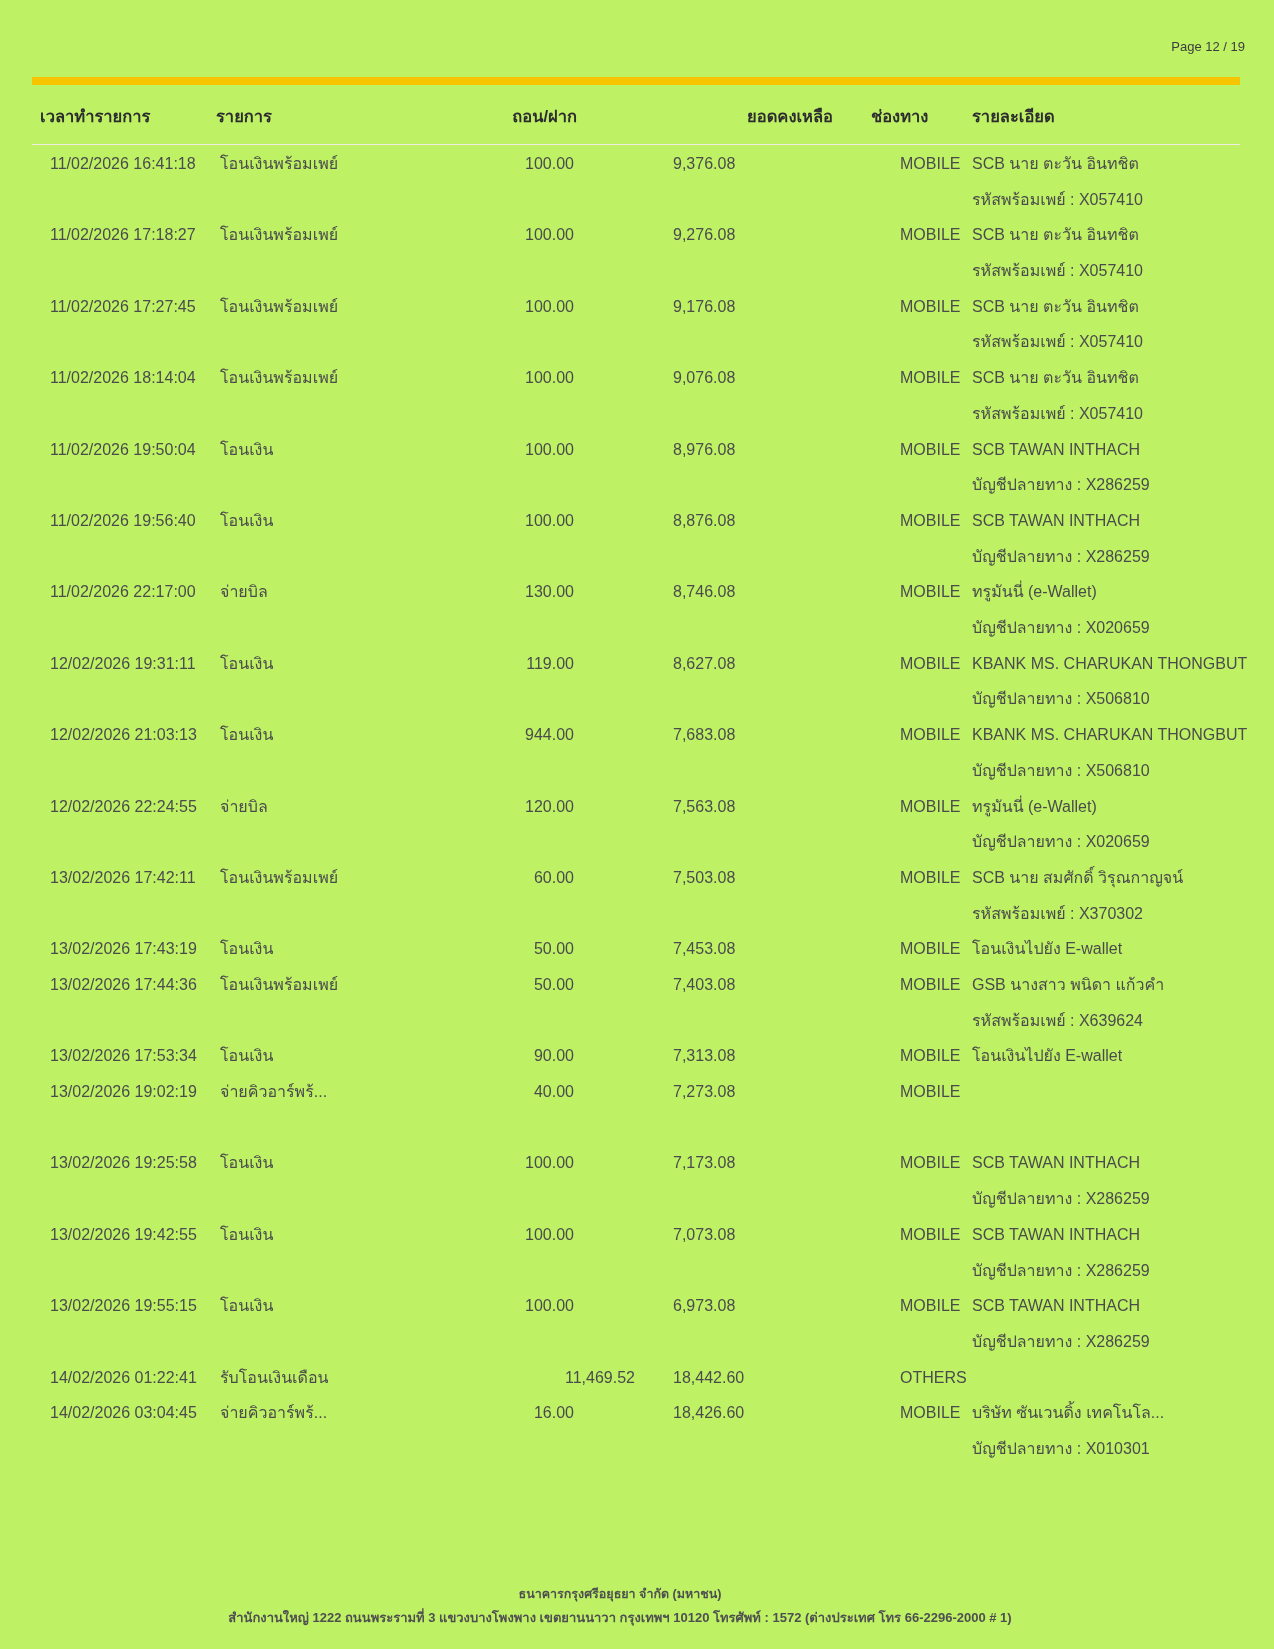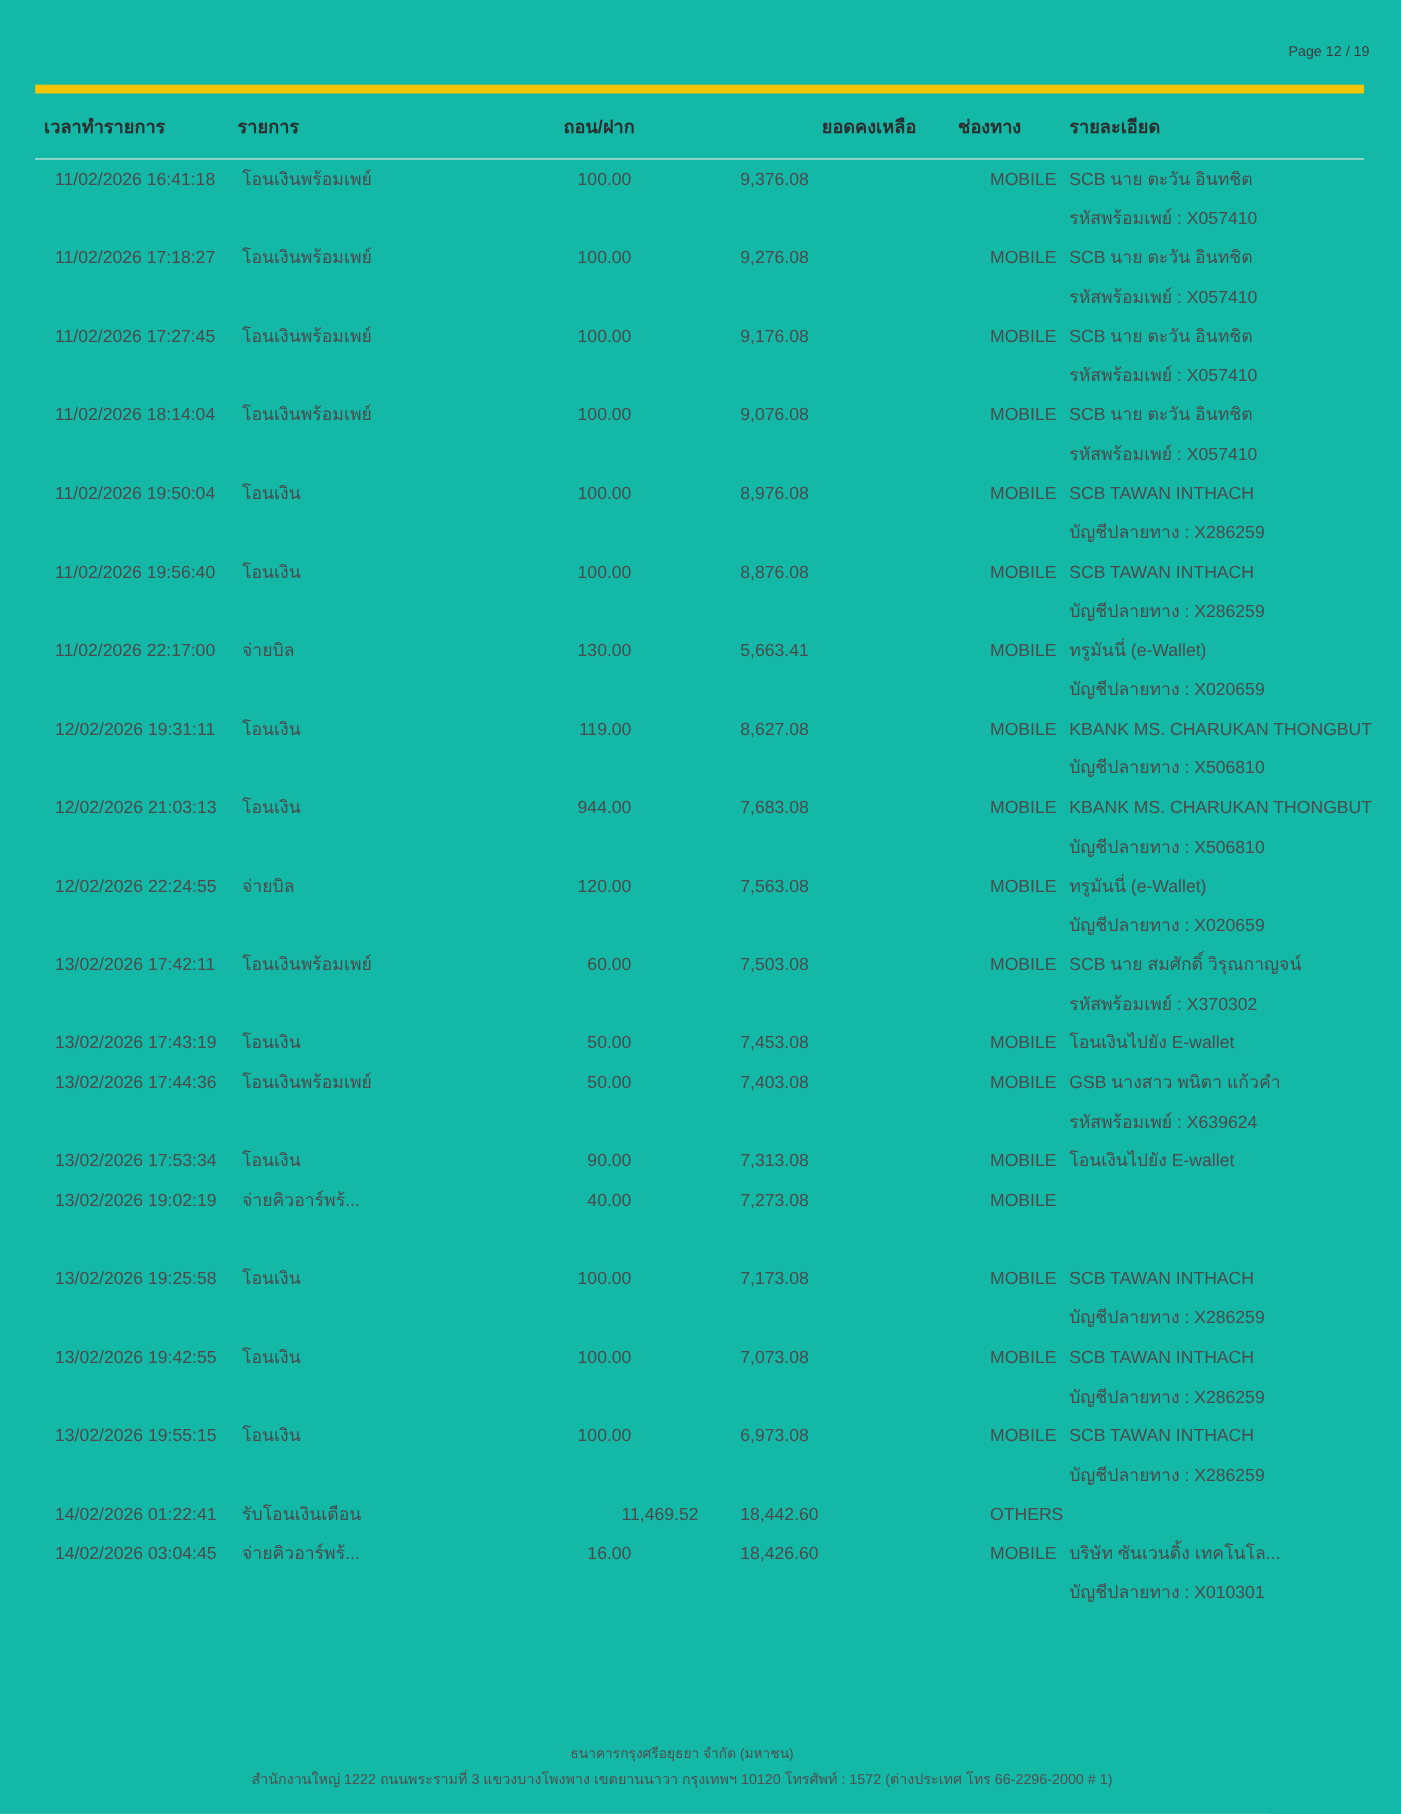--- a/index.html
+++ b/index.html
@@ -1,17 +1,17 @@
 <!DOCTYPE html>
 <html><head>
 <meta charset="utf-8">
 <style>
   html,body{margin:0;padding:0;background:#ffffff;}
   body{font-family:"Liberation Sans","DejaVu Sans",sans-serif;}
-  .sheet{position:relative;width:1274px;height:1649px;background:#14b8a6;overflow:hidden;}
+  .sheet{position:relative;width:1274px;height:1649px;background:#bef264;overflow:hidden;}
 
   .page-label{position:absolute;top:39px;right:29px;font-size:13px;color:#3c3c3e;}
 
   .accent-bar{position:absolute;left:32px;top:77px;width:1208px;height:8px;}
 
   .thead{position:absolute;left:0;top:98px;width:1274px;height:36px;
          font-size:16.5px;font-weight:bold;color:#2d2d2f;line-height:36px;}
   .thead span{position:absolute;top:0;white-space:nowrap;}
   .h-datetime{left:40px;}
   .h-desc{left:216px;}
@@ -29,21 +29,21 @@
   .c-datetime{left:50px;}
   .c-desc{left:220px;}
   .c-wd{left:427px;width:147px;text-align:right;}
   .c-dep{left:565px;width:147px;text-align:left;}
   .c-bal{left:673px;width:147px;text-align:left;}
   .c-chan{left:900px;}
   .c-det{left:972px;width:300px;}
   .dline{display:block;line-height:35.7px;white-space:nowrap;}
 
   .footer{position:absolute;left:0;top:1582px;width:1240px;text-align:center;
-          color:#4f4f51;line-height:24px;}
+          color:#4f4f51;line-height:24px;font-weight:bold;}
   .footer .f1{font-size:12.5px;}
   .footer .f2{font-size:13px;}
 </style>
 </head>
 <body>
 
 <div class="sheet">
 
   <div class="page-label">Page 12 / 19</div>
 
@@ -137,21 +137,21 @@
       <span class="dline">SCB TAWAN INTHACH</span>
       <span class="dline">บัญชีปลายทาง : X286259</span>
     </span>
   </div>
 
   <div class="row two">
     <span class="cell c-datetime">11/02/2026 22:17:00</span>
     <span class="cell c-desc">จ่ายบิล</span>
     <span class="cell c-wd">130.00</span>
     <span class="cell c-dep"></span>
-    <span class="cell c-bal">5,663.41</span>
+    <span class="cell c-bal">8,746.08</span>
     <span class="cell c-chan">MOBILE</span>
     <span class="cell c-det">
       <span class="dline">ทรูมันนี่ (e-Wallet)</span>
       <span class="dline">บัญชีปลายทาง : X020659</span>
     </span>
   </div>
 
   <div class="row two">
     <span class="cell c-datetime">12/02/2026 19:31:11</span>
     <span class="cell c-desc">โอนเงิน</span>

